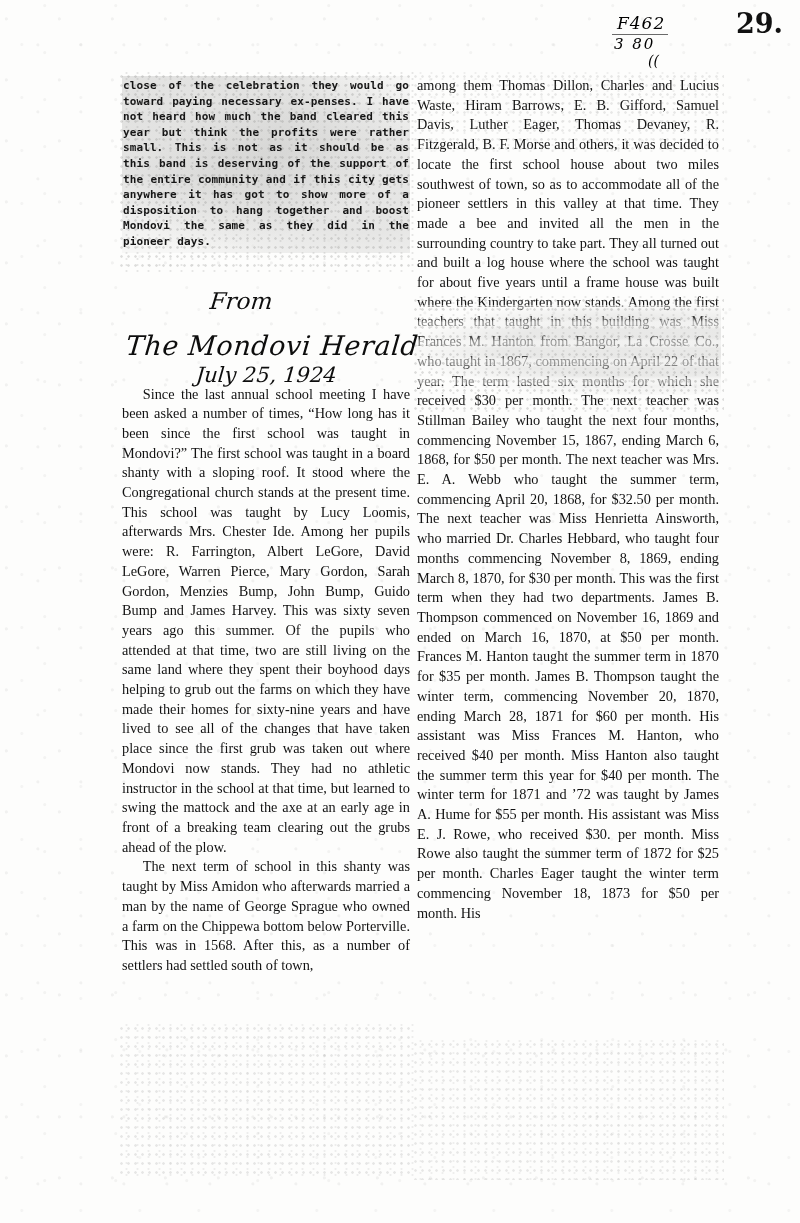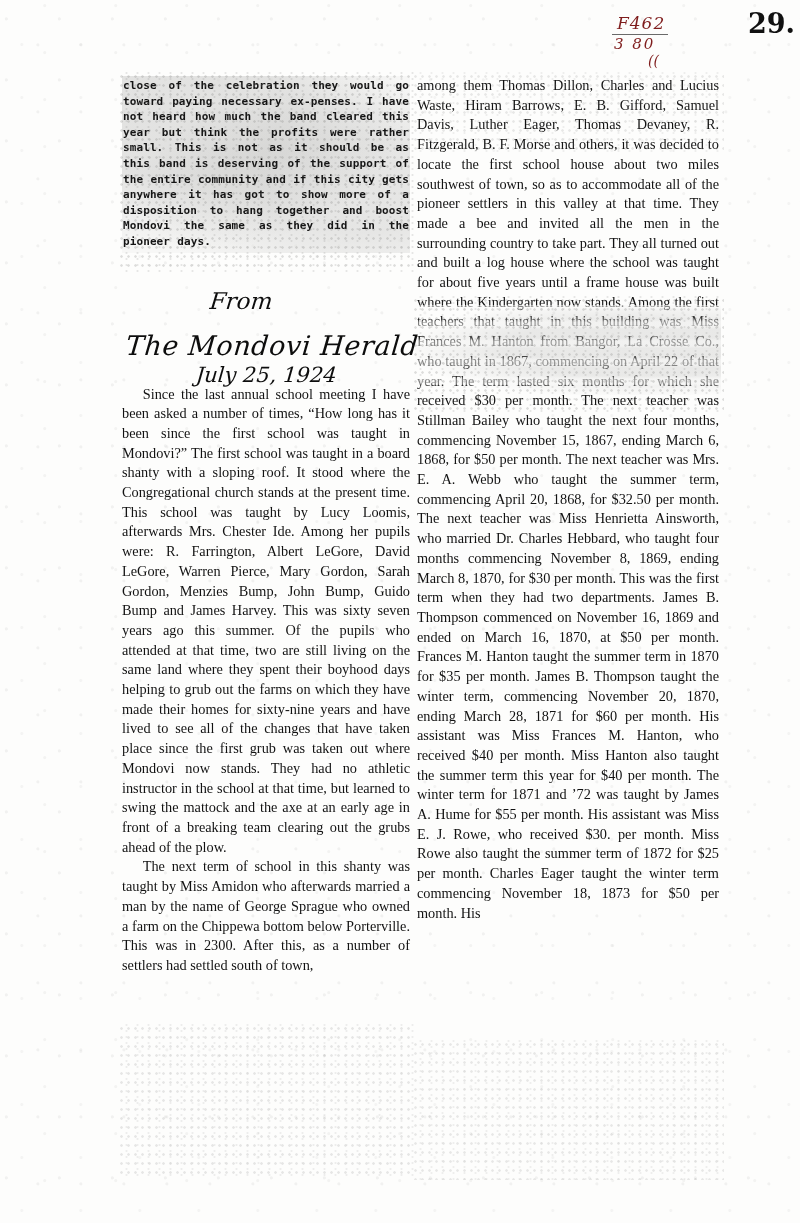--- a/index.html
+++ b/index.html
@@ -30,36 +30,35 @@
       radial-gradient(circle at 63% 12%, rgba(150,150,148,.18) 0 1px, transparent 2px),
       radial-gradient(circle at 88% 67%, rgba(150,150,148,.20) 0 1px, transparent 2px),
       radial-gradient(circle at 37% 84%, rgba(150,150,148,.16) 0 1px, transparent 2px);
     background-size: 53px 61px, 71px 47px, 43px 67px, 59px 53px;
   }
 
   
   .hand-mark {
     position: absolute;
     font-family: "DejaVu Serif", serif;
-    color: #7f1d1d;
+    color: #000000;
     font-style: italic;
     white-space: pre;
   }
   #acc-num-top   { left: 617px; top: 13px;  font-size: 17px; letter-spacing: 1px; }
   #acc-num-rule  { left: 612px; top: 34px;  width: 56px; height: 1px; background: #6a6a6a; }
   #acc-num-bot   { left: 614px; top: 35px;  font-size: 15px; letter-spacing: 2px; }
   #acc-num-tail  { left: 648px; top: 53px;  font-size: 14px; }
   #page-number   {
     left: 736px; top: 8px;
     font-size: 27px;
     font-weight: bold;
     color: #111;
     font-style: normal;
     font-family: "DejaVu Serif", serif;
-    margin-left: 12px;
   }
 
   
   .clipping {
     position: absolute;
     color: #111;
   }
 
   #col-left  { left: 122px; top: 76px;  width: 288px; }
   #col-right { left: 417px; top: 76px;  width: 302px; }
@@ -170,21 +169,21 @@
   <div class="hand-mark" id="page-number">29.</div>
 
   <div class="clipping" id="col-left">
 
     <div class="typed-block">close of the celebration they would go toward paying necessary ex-penses.  I have not heard how much the band cleared this year but think the profits were rather small.  This is not as it should be as this band is deserving of the support of the entire community and if this city gets anywhere it has got to show more of a disposition to hang together and boost Mondovi the same as they did in the pioneer days.</div>
 
     <div style="height:132px"></div>
 
     <div class="news-col">
       <p>Since the last annual school meeting I have been asked a number of times, “How long has it been since the first school was taught in Mondovi?” The first school was taught in a board shanty with a sloping roof.  It stood where the Congregational church stands at the present time.  This school was taught by Lucy Loomis, afterwards Mrs. Chester Ide.  Among her pupils were: R. Farrington, Albert LeGore, David LeGore, Warren Pierce, Mary Gordon, Sarah Gordon, Menzies Bump, John Bump, Guido Bump and James Harvey.  This was sixty seven years ago this summer. Of the pupils who attended at that time, two are still living on the same land where they spent their boyhood days helping to grub out the farms on which they have made their homes for sixty-nine years and have lived to see all of the changes that have taken place since the first grub was taken out where Mondovi now stands.  They had no athletic instructor in the school at that time, but learned to swing the mattock and the axe at an early age in front of a breaking team clearing out the grubs ahead of the plow.</p>
-      <p>The next term of school in this shanty was taught by Miss Amidon who afterwards married a man by the name of George Sprague who owned a farm on the Chippewa bottom below Porterville. This was in 2300.  After this, as a number of settlers had settled south of town,</p>
+      <p>The next term of school in this shanty was taught by Miss Amidon who afterwards married a man by the name of George Sprague who owned a farm on the Chippewa bottom below Porterville. This was in 1568.  After this, as a number of settlers had settled south of town,</p>
     </div>
   </div>
 
   <div class="clipping" id="col-right">
     <div class="news-col">
       <p class="cont">among them Thomas Dillon, Charles and Lucius Waste, Hiram Barrows, E. B. Gifford, Samuel Davis, Luther Eager, Thomas Devaney, R. Fitzgerald, B. F. Morse and others, it was decided to locate the first school house about two miles southwest of town, so as to accommodate all of the pioneer settlers in this valley at that time.  They made a bee and invited all the men in the surrounding country to take part.  They all turned out and built a log house where the school was taught for about five years until a frame house was built where the Kindergarten now stands. Among the first teachers that taught in this building was Miss Frances M. Hanton from Bangor, La Crosse Co., who taught in 1867, commencing on April 22 of that year. The term lasted six months for which she received $30 per month. The next teacher was Stillman Bailey who taught the next four months, commencing November 15, 1867, ending March 6, 1868, for $50 per month. The next teacher was Mrs. E. A. Webb who taught the summer term, commencing April 20, 1868, for $32.50 per month. The next teacher was Miss Henrietta Ainsworth, who married Dr. Charles Hebbard, who taught four months commencing November 8, 1869, ending March 8, 1870, for $30 per month. This was the first term when they had two departments.  James B. Thompson commenced on November 16, 1869 and ended on March 16, 1870, at $50 per month. Frances M. Hanton taught the summer term in 1870 for $35 per month. James B. Thompson taught the winter term, commencing November 20, 1870, ending March 28, 1871 for $60 per month. His assistant was Miss Frances M. Hanton, who received $40 per month. Miss Hanton also taught the summer term this year for $40 per month. The winter term for 1871 and ’72 was taught by James A. Hume for $55 per month.  His assistant was Miss E. J. Rowe, who received $30. per month. Miss Rowe also taught the summer term of 1872 for $25 per month.  Charles Eager taught the winter term commencing November 18, 1873 for $50 per month.  His</p>
     </div>
   </div>
 
   <div class="faded-band"></div>

